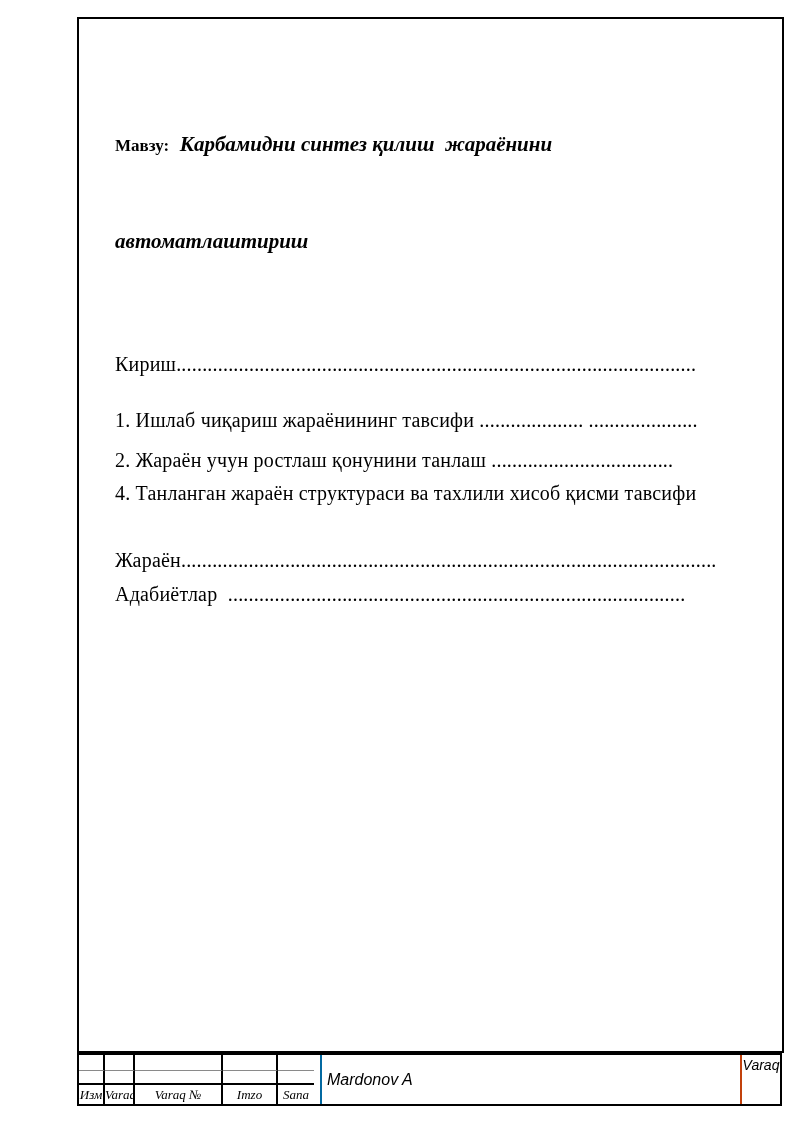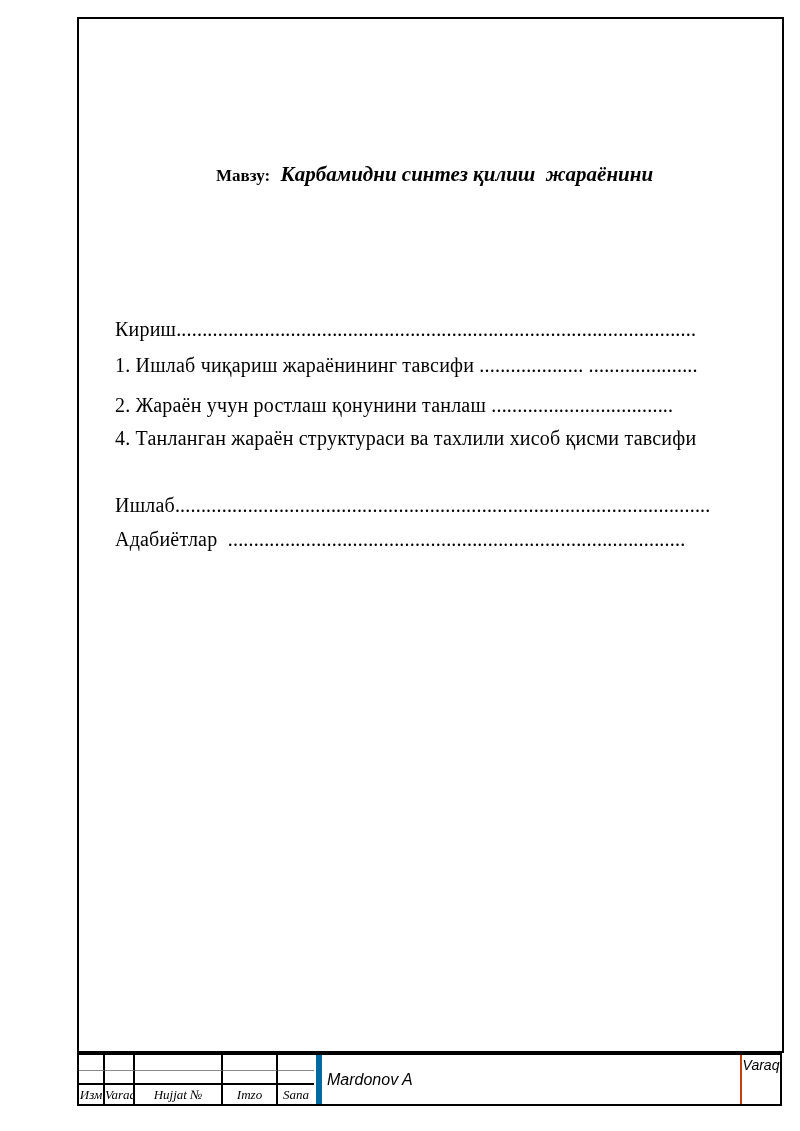--- a/index.html
+++ b/index.html
@@ -25,24 +25,24 @@
     height: 1036px;
     border: 2px solid #000;
     box-sizing: border-box;
   }
 
   .content {
     padding: 55px 28px 0 36px;
   }
 
   .title {
-    text-align: center;
+    text-align: left;
     font-weight: bold;
     white-space: pre;
-    line-height: 40px;
+    line-height: 28px;
   }
   .title .t-label {
     font-size: 17px;
     font-style: normal;
   }
   .title .t-main {
     font-size: 21px;
     font-style: italic;
   }
   .title .t2 {
@@ -73,21 +73,21 @@
     box-sizing: border-box;
     display: flex;
     background: #fff;
   }
   .tb-left {
     width: 243px;
     flex: 0 0 243px;
     display: grid;
     grid-template-columns: 26px 30px 88px 55px 36px;
     grid-template-rows: 16px 14px 1fr;
-    border-right: 6px solid #0369a1;
+    border-right: 2px solid #0369a1;
     box-sizing: border-box;
   }
   .tb-cell {
     border-right: 2px solid #000;
     box-sizing: border-box;
   }
   .tb-cell.last-col { border-right: none; }
   .tb-cell.row1 { border-bottom: 1px solid #8a8a8a; }
   .tb-cell.row2 { border-bottom: 2px solid #000; }
   .tb-cell.label {
@@ -126,28 +126,29 @@
   }
 </style>
 </head>
 <body>
 
 <div class="frame">
   <div class="content">
 
     <div class="title">
       <div><span class="t-label">Мавзу:</span><span class="t-main">  Карбамидни синтез қилиш  жараёнини</span></div>
+      <div class="t2">автоматлаштириш</div>
     </div>
 
     <div class="toc">
       <div class="toc-line">Кириш....................................................................................................</div>
-      <div class="toc-line" style="margin-top:12px">1. Ишлаб чиқариш жараёнининг тавсифи .................... .....................</div>
+      <div class="toc-line" style="margin-top:32px">1. Ишлаб чиқариш жараёнининг тавсифи .................... .....................</div>
       <div class="toc-line" style="margin-top:16px">2. Жараён учун ростлаш қонунини танлаш ...................................</div>
       <div class="toc-line" style="margin-top:9px">4. Танланган жараён структураси ва тахлили хисоб қисми тавсифи</div>
-      <div class="toc-line" style="margin-top:43px">Ишлаб.......................................................................................................</div>
+      <div class="toc-line" style="margin-top:43px">Жараён.......................................................................................................</div>
       <div class="toc-line" style="margin-top:10px">Адабиётлар  ........................................................................................</div>
     </div>
 
   </div>
 </div>
 
 <div class="titleblock">
   <div class="tb-left">
 
     <div class="tb-cell row1"></div>
@@ -157,21 +158,21 @@
     <div class="tb-cell row1 last-col"></div>
 
     <div class="tb-cell row2"></div>
     <div class="tb-cell row2"></div>
     <div class="tb-cell row2"></div>
     <div class="tb-cell row2"></div>
     <div class="tb-cell row2 last-col"></div>
 
     <div class="tb-cell label">Изм</div>
     <div class="tb-cell label">Varaq</div>
-    <div class="tb-cell label">Hujjat №</div>
+    <div class="tb-cell label">Varaq №</div>
     <div class="tb-cell label">Imzo</div>
     <div class="tb-cell label last-col">Sana</div>
   </div>
   <div class="tb-mid">
     <span class="tb-author">Mardonov A</span>
   </div>
   <div class="tb-right">Varaq</div>
 </div>
 
 </body></html>

